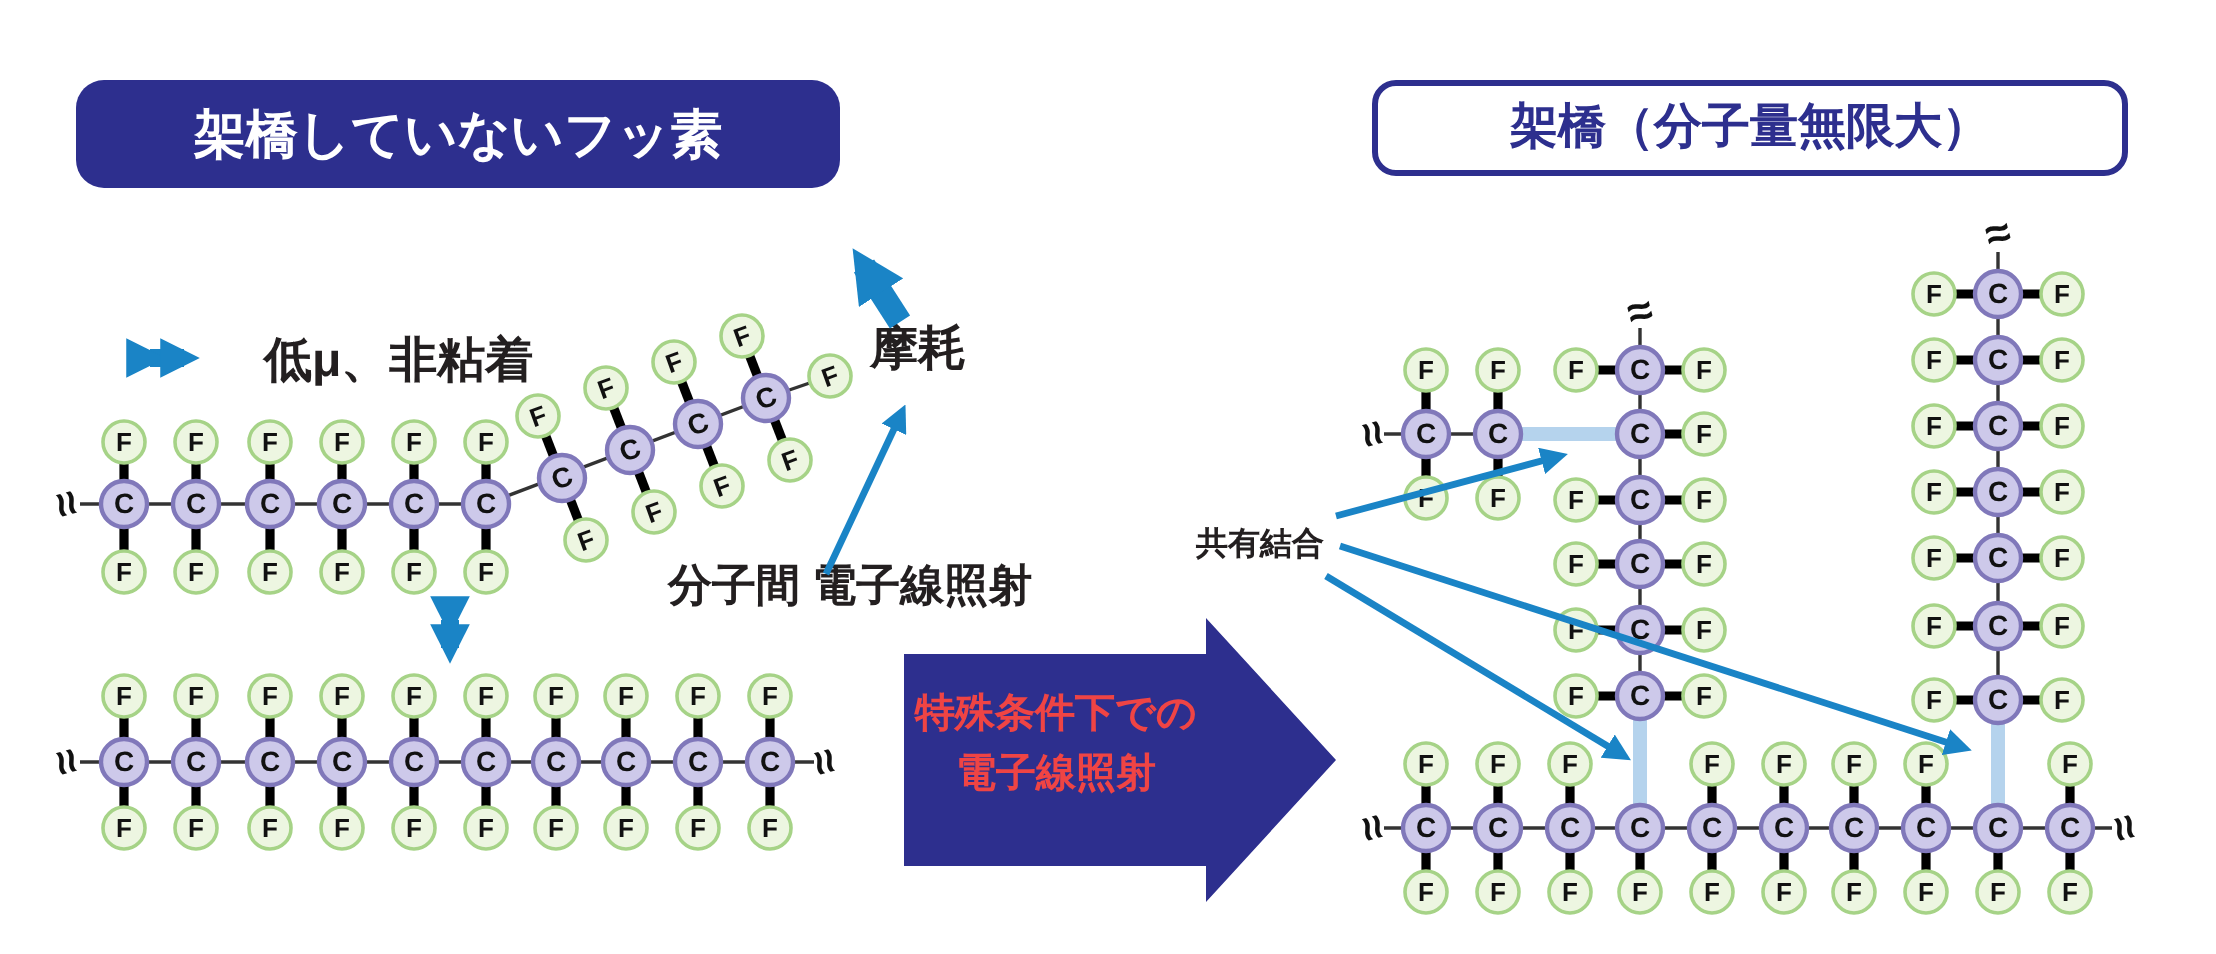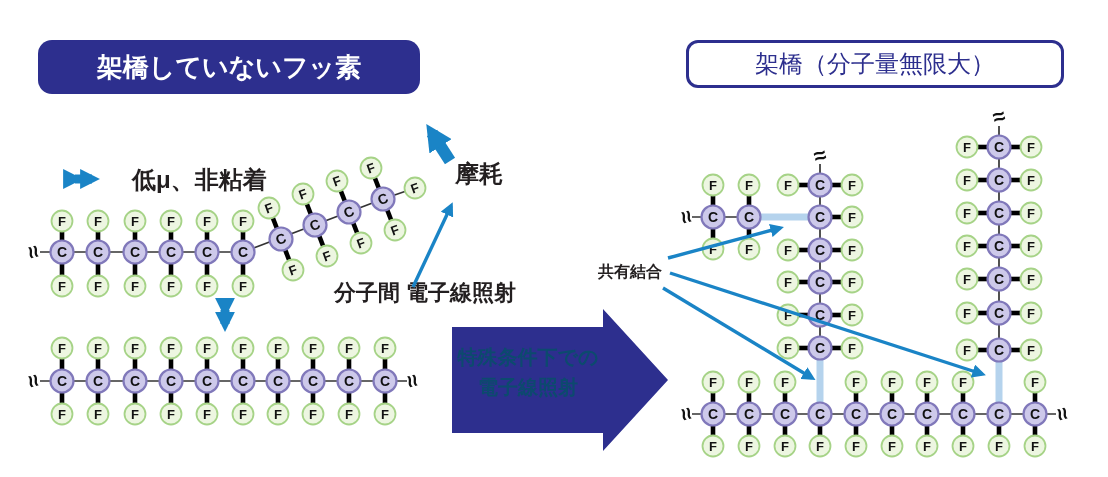--- a/index.html
+++ b/index.html
@@ -2,27 +2,27 @@
 <html><head>
 <meta charset="utf-8">
 <style>
   html,body{margin:0;padding:0;background:#fff;}
   #canvas{position:relative;width:1108px;height:477px;background:#ffffff;overflow:hidden;
           font-family:"Liberation Sans","DejaVu Sans",sans-serif;}
   .abs{position:absolute;}
   #title-left{left:38px;top:40px;width:382px;height:54px;background:#2d2f8e;border-radius:14px;
       color:#fff;font-size:26px;font-weight:bold;text-align:center;line-height:54px;letter-spacing:0px;}
   #title-right{left:686px;top:40px;width:372px;height:42px;background:#fff;border:3px solid #2d2f8e;
-      border-radius:12px;color:#2d2f8e;font-size:24px;font-weight:normal;text-align:center;line-height:42px;}
+      border-radius:12px;color:#2d2f8e;font-size:24px;font-weight:bold;text-align:center;line-height:42px;}
   .lbl{color:#231f20;font-weight:bold;white-space:nowrap;margin-left:14px;}
   #lbl-lowmu{left:118px;top:164px;font-size:24px;}
-  #lbl-wear{left:441px;top:158px;font-size:24px;font-family:Liberation Mono, monospace;}
+  #lbl-wear{left:421px;top:158px;font-size:24px;font-family:Liberation Mono, monospace;}
   #lbl-cohesion{left:320px;top:278px;font-size:22px;}
   #lbl-covalent{left:584px;top:262px;font-size:16px;}
-  #proc-text{left:452px;top:342px;width:152px;text-align:center;color:#0c4a6e;
+  #proc-text{left:452px;top:342px;width:152px;text-align:center;color:#ef4444;
       font-size:20px;font-weight:bold;line-height:30px;}
   svg{position:absolute;left:0;top:0;}
 </style>
 </head>
 <body>
 
 <div id="canvas">
 
   <div id="title-left" class="abs">架橋していないフッ素（PTFE）</div>
 

